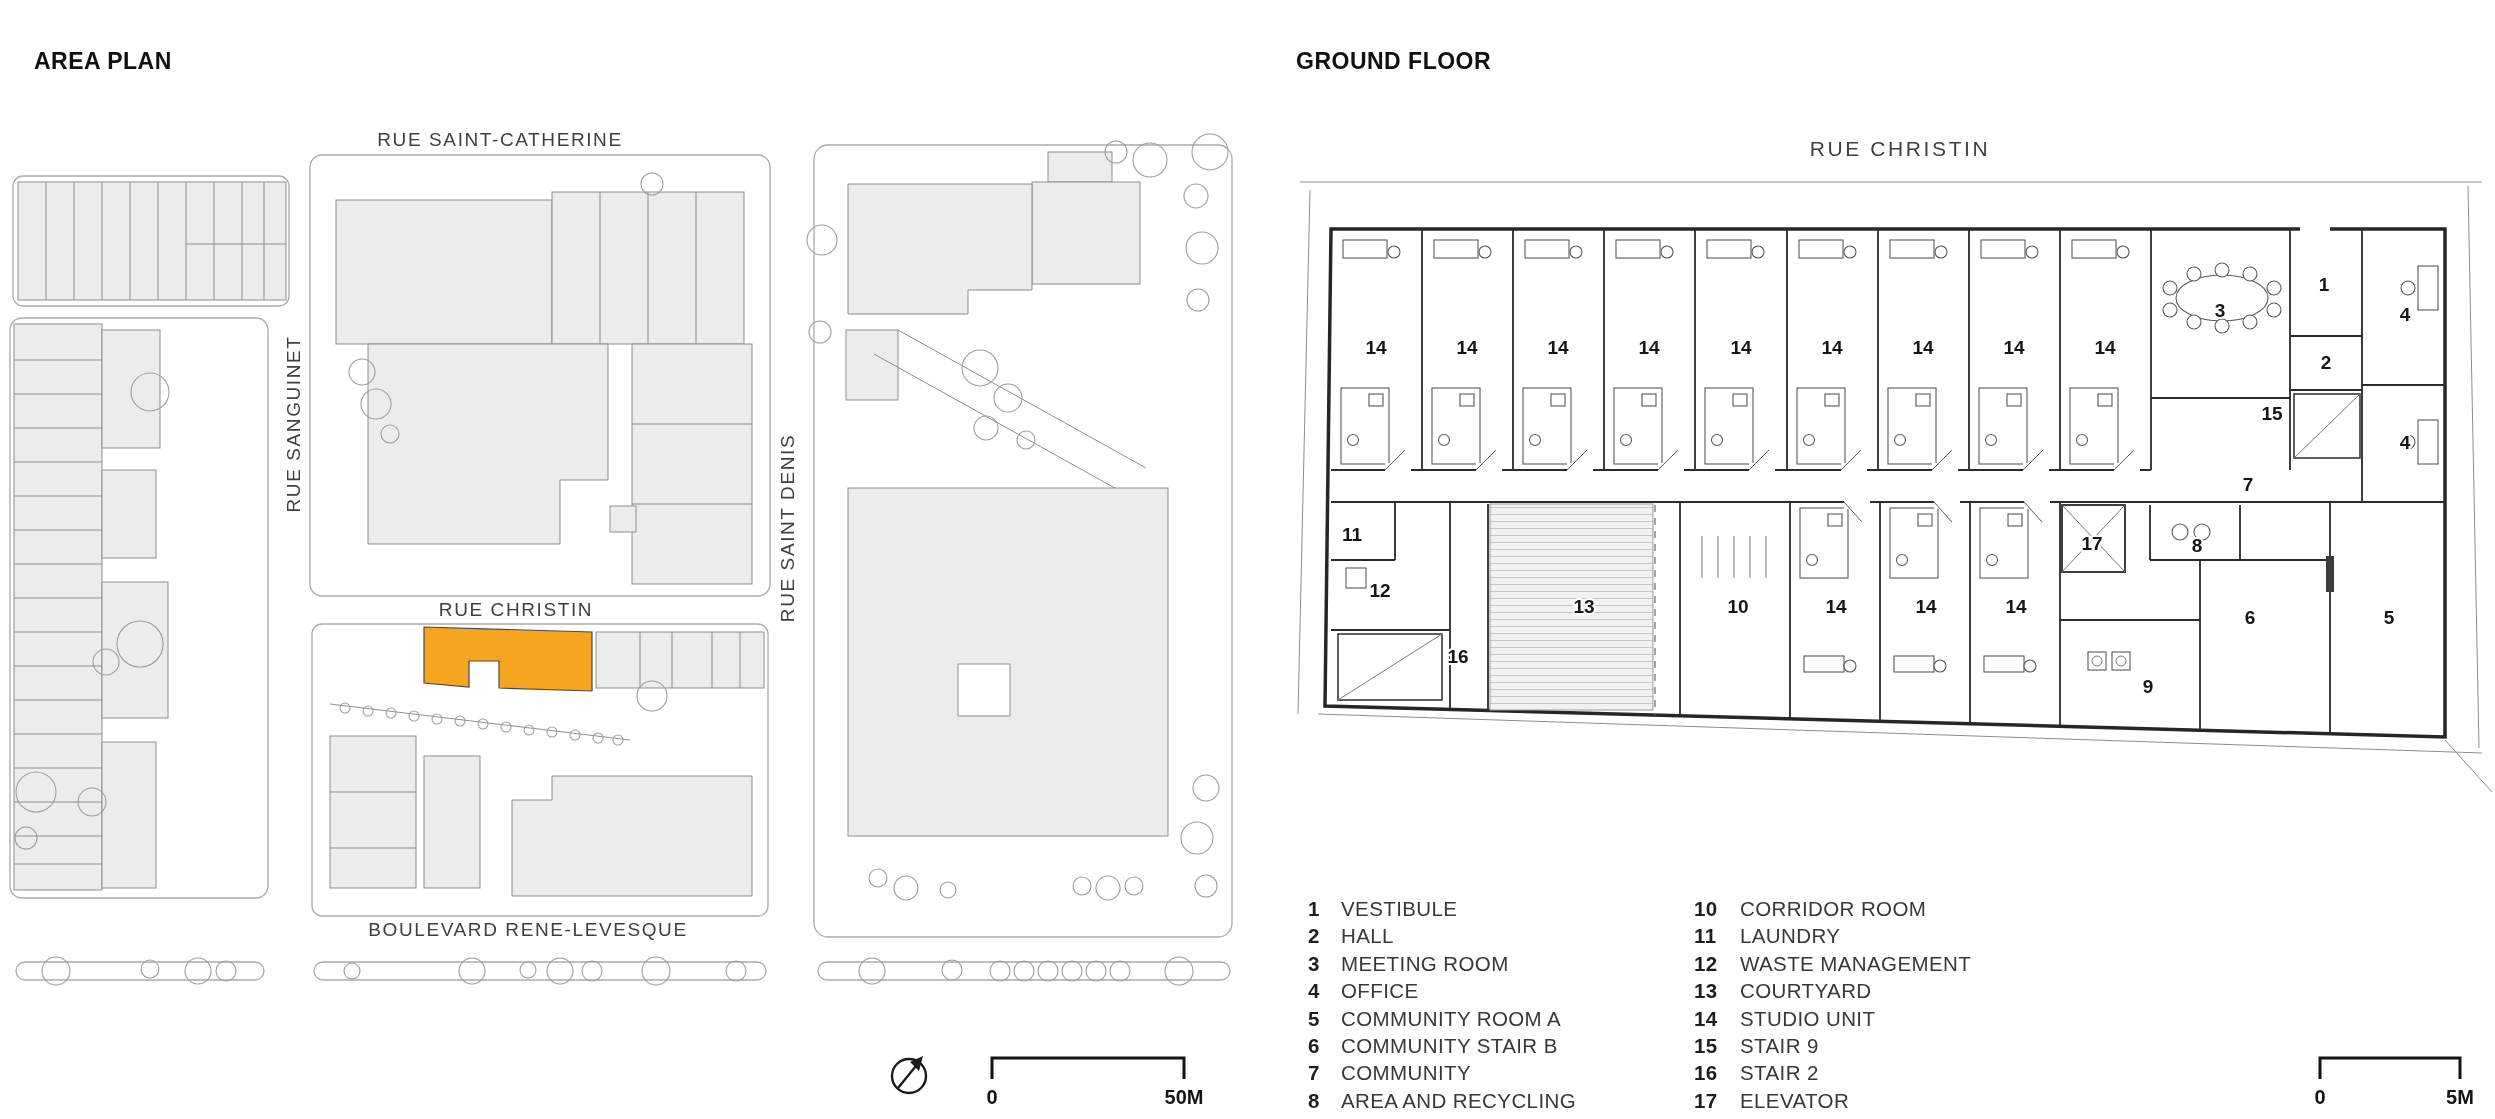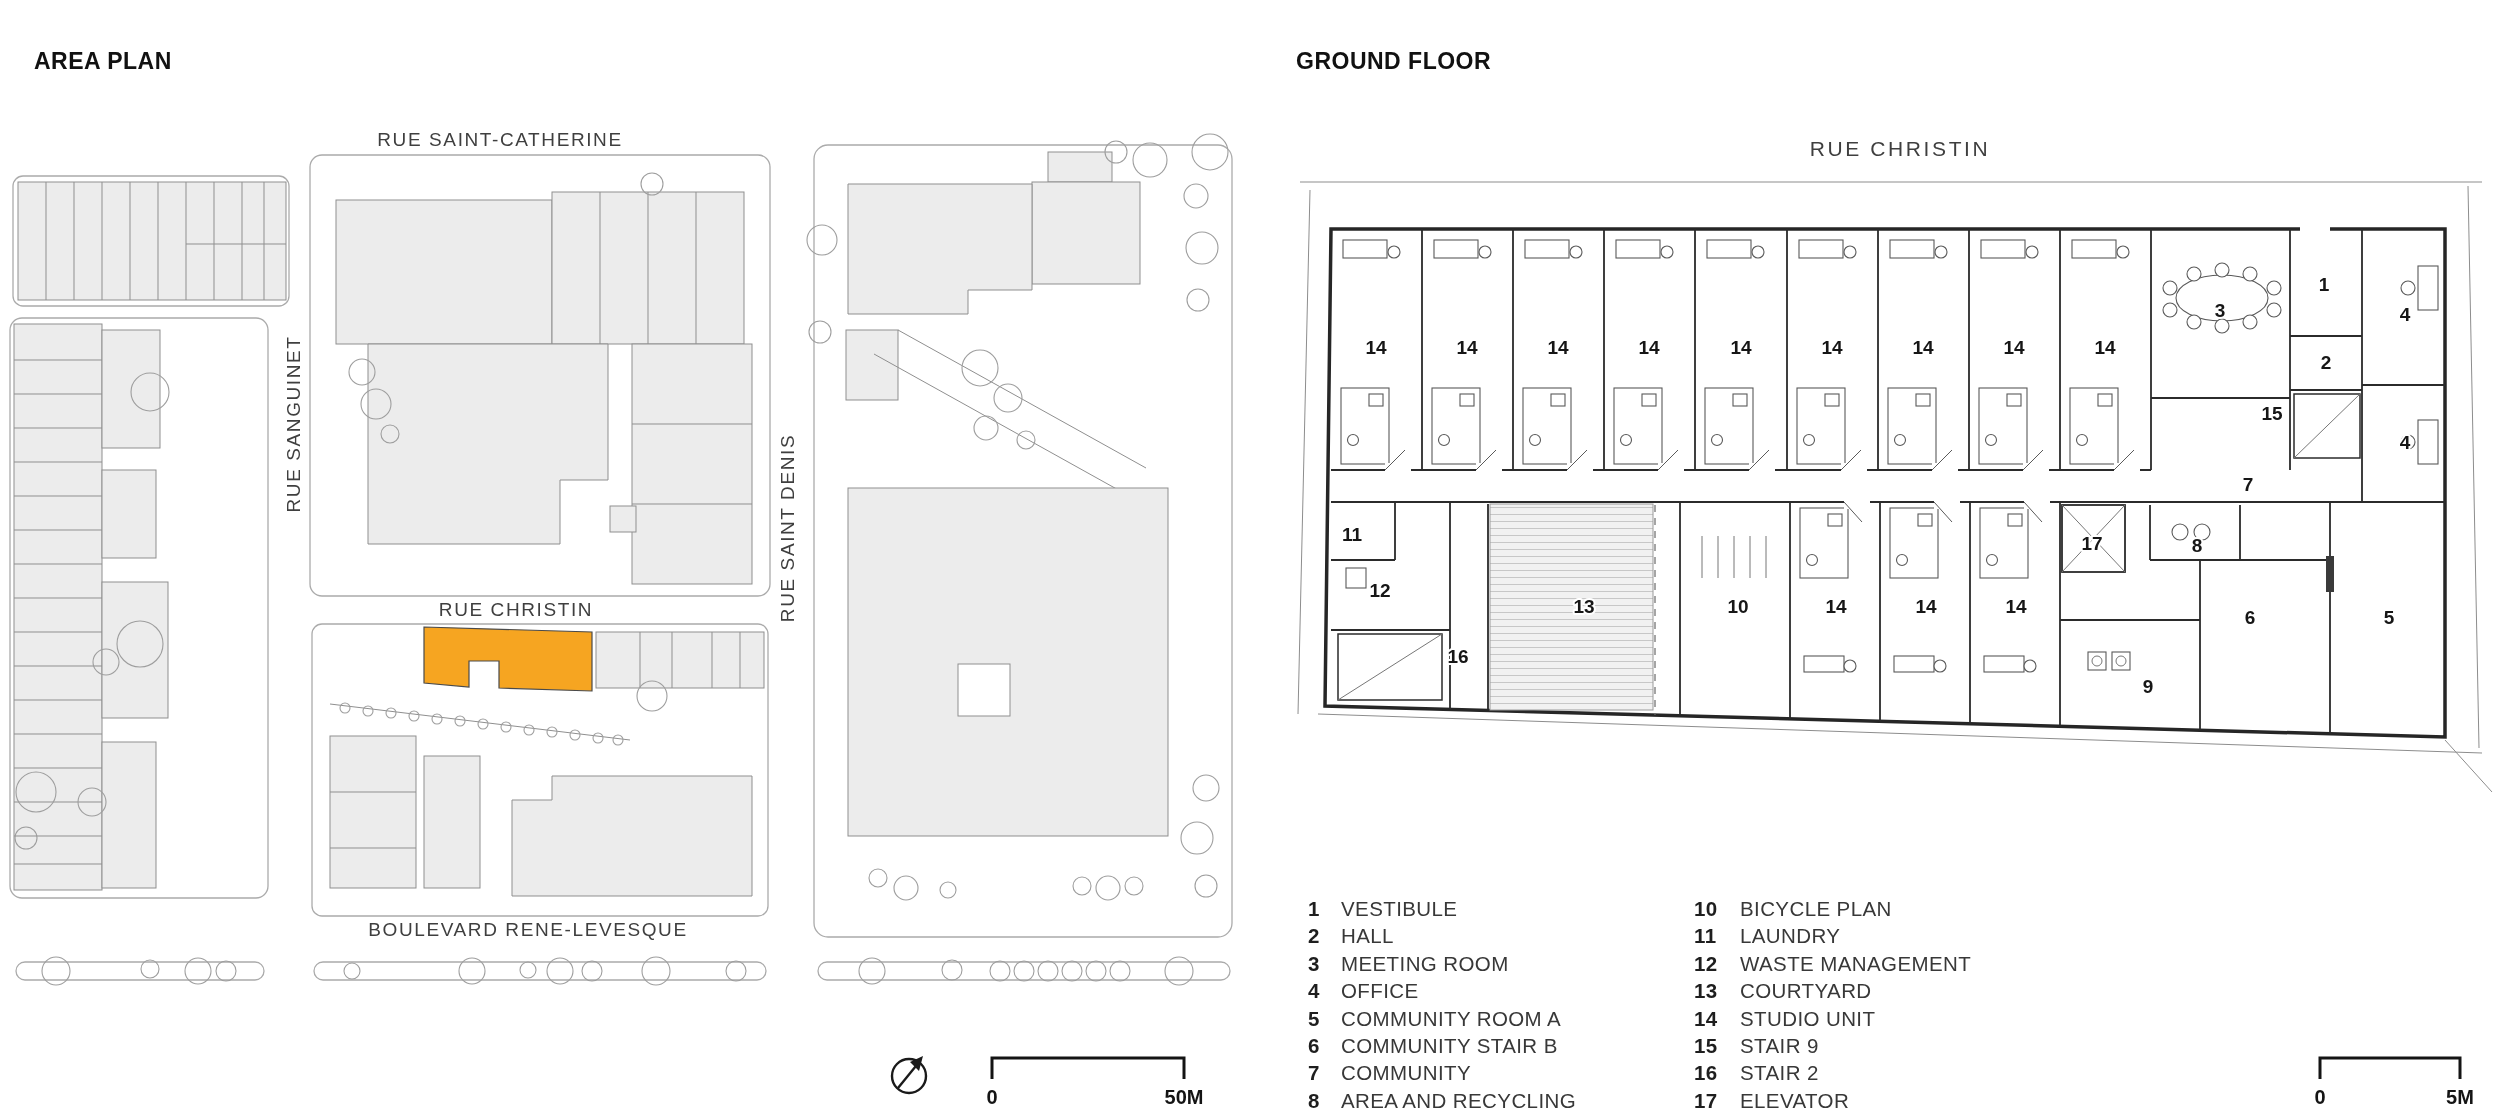--- a/index.html
+++ b/index.html
@@ -411,21 +411,21 @@
         <div class="legend-row"><span class="legend-num">2</span><span class="legend-label">HALL</span></div>
         <div class="legend-row"><span class="legend-num">3</span><span class="legend-label">MEETING ROOM</span></div>
         <div class="legend-row"><span class="legend-num">4</span><span class="legend-label">OFFICE</span></div>
         <div class="legend-row"><span class="legend-num">5</span><span class="legend-label">COMMUNITY ROOM A</span></div>
         <div class="legend-row"><span class="legend-num">6</span><span class="legend-label">COMMUNITY STAIR B</span></div>
         <div class="legend-row"><span class="legend-num">7</span><span class="legend-label">COMMUNITY</span></div>
         <div class="legend-row"><span class="legend-num">8</span><span class="legend-label">AREA AND RECYCLING</span></div>
         <div class="legend-row"><span class="legend-num">9</span><span class="legend-label">ELEVATOR</span></div>
       </div>
     <div class="legend-col">
-        <div class="legend-row"><span class="legend-num">10</span><span class="legend-label">BICYCLE PLAN</span></div>
+        <div class="legend-row"><span class="legend-num">10</span><span class="legend-label">CORRIDOR ROOM</span></div>
         <div class="legend-row"><span class="legend-num">11</span><span class="legend-label">LAUNDRY</span></div>
         <div class="legend-row"><span class="legend-num">12</span><span class="legend-label">WASTE MANAGEMENT</span></div>
         <div class="legend-row"><span class="legend-num">13</span><span class="legend-label">COURTYARD</span></div>
         <div class="legend-row"><span class="legend-num">14</span><span class="legend-label">STUDIO UNIT</span></div>
         <div class="legend-row"><span class="legend-num">15</span><span class="legend-label">STAIR 9</span></div>
         <div class="legend-row"><span class="legend-num">16</span><span class="legend-label">STAIR 2</span></div>
         <div class="legend-row"><span class="legend-num">17</span><span class="legend-label">ELEVATOR</span></div>
       </div>
   </div>
 

